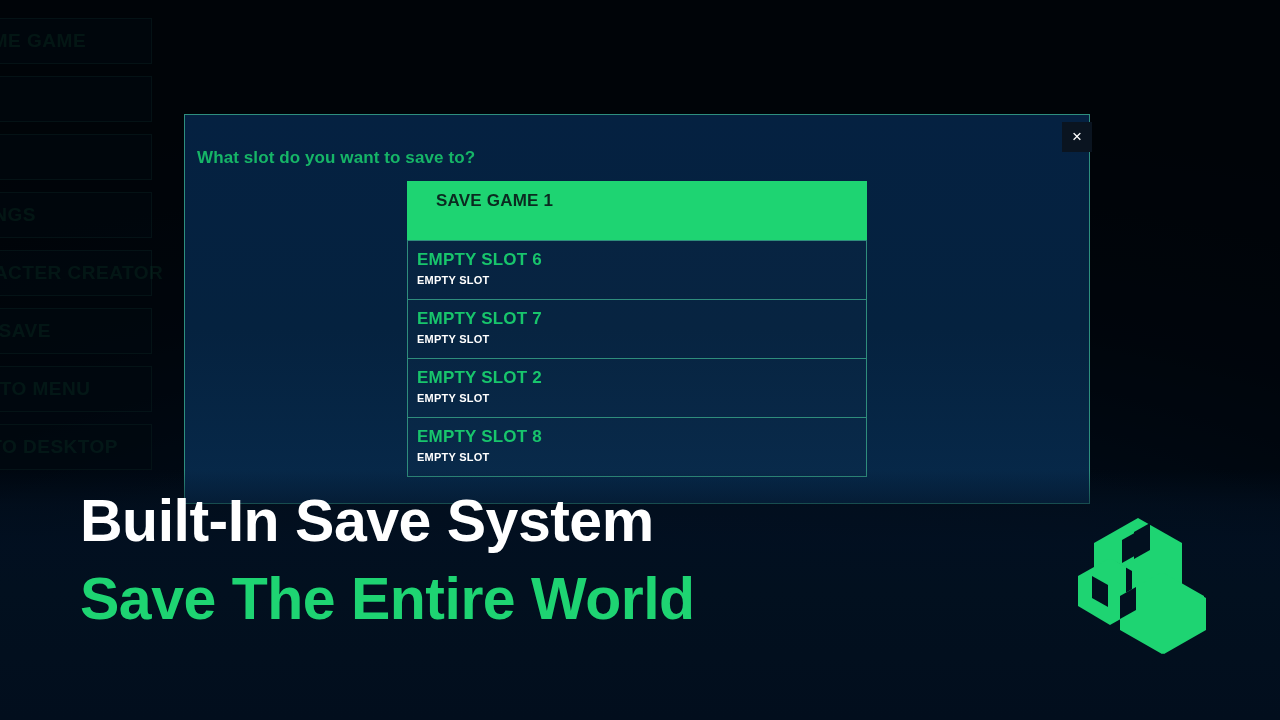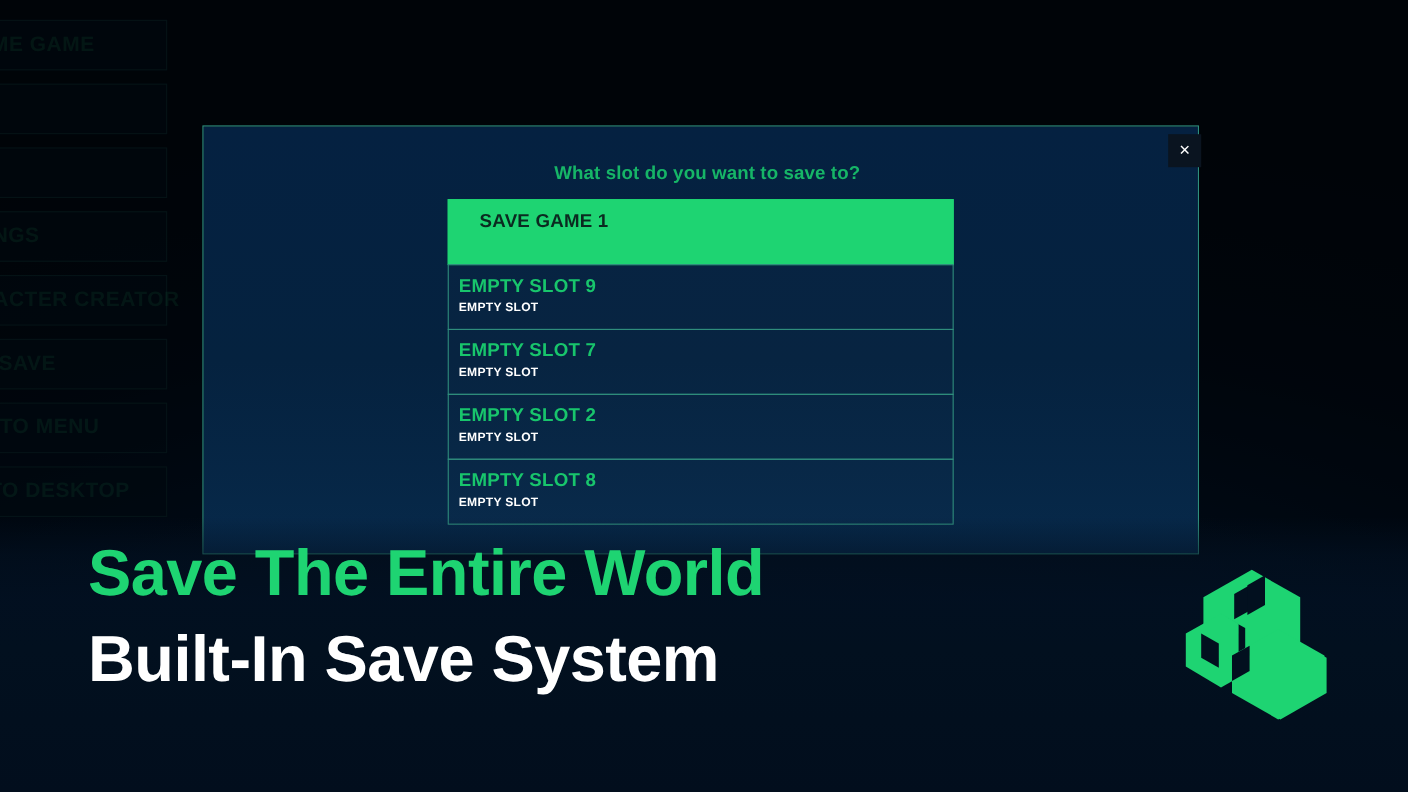--- a/index.html
+++ b/index.html
@@ -67,21 +67,20 @@
     top: 114px;
     width: 906px;
     height: 390px;
     background: linear-gradient(180deg, #052141 0%, #05223f 55%, #07294a 100%);
     border: 1px solid #2e8f7e;
     box-sizing: border-box;
     z-index: 3;
   }
   #modal-title {
     margin: 33px 0 14px 12px;
-    text-align: center;
     font-size: 17px;
     font-weight: bold;
     color: #16b567;
     letter-spacing: 0.1px;
   }
   #slot-list {
     width: 460px;
     margin: 0 auto;
   }
   .slot {
@@ -218,21 +217,21 @@
 
     <div id="modal-title">What slot do you want to save to?</div>
 
     <div id="slot-list">
 
       <div class="slot filled">
         <div class="slot-title">SAVE GAME 1</div>
       </div>
 
       <div class="slot">
-        <div class="slot-title">EMPTY SLOT 9</div>
+        <div class="slot-title">EMPTY SLOT 6</div>
         <div class="slot-sub">EMPTY SLOT</div>
       </div>
 
       <div class="slot">
         <div class="slot-title">EMPTY SLOT 7</div>
         <div class="slot-sub">EMPTY SLOT</div>
       </div>
 
       <div class="slot">
         <div class="slot-title">EMPTY SLOT 2</div>
@@ -244,22 +243,22 @@
         <div class="slot-sub">EMPTY SLOT</div>
       </div>
 
     </div>
 
     <button id="close-button">×</button>
   </div>
 
   <div id="promo">
     <div id="promo-text">
+      <div id="promo-line1">Built-In Save System</div>
       <div id="promo-line2">Save The Entire World</div>
-      <div id="promo-line1">Built-In Save System</div>
     </div>
 
     <svg id="logo" viewBox="0 0 132 148">
       <g fill="#1ed472">
 
         <path d="M62 8 L106 33 L106 83 L62 108 L18 83 L18 33 Z
                  M62 26 L34 42 L34 74 L62 90 L90 74 L90 42 Z" fill="none"></path>
         <polygon points="62,8 106,33 106,83 62,108 18,83 18,33"></polygon>
 
         <polygon points="38,50 54,59 54,103 38,112 4,92 4,70"></polygon>

